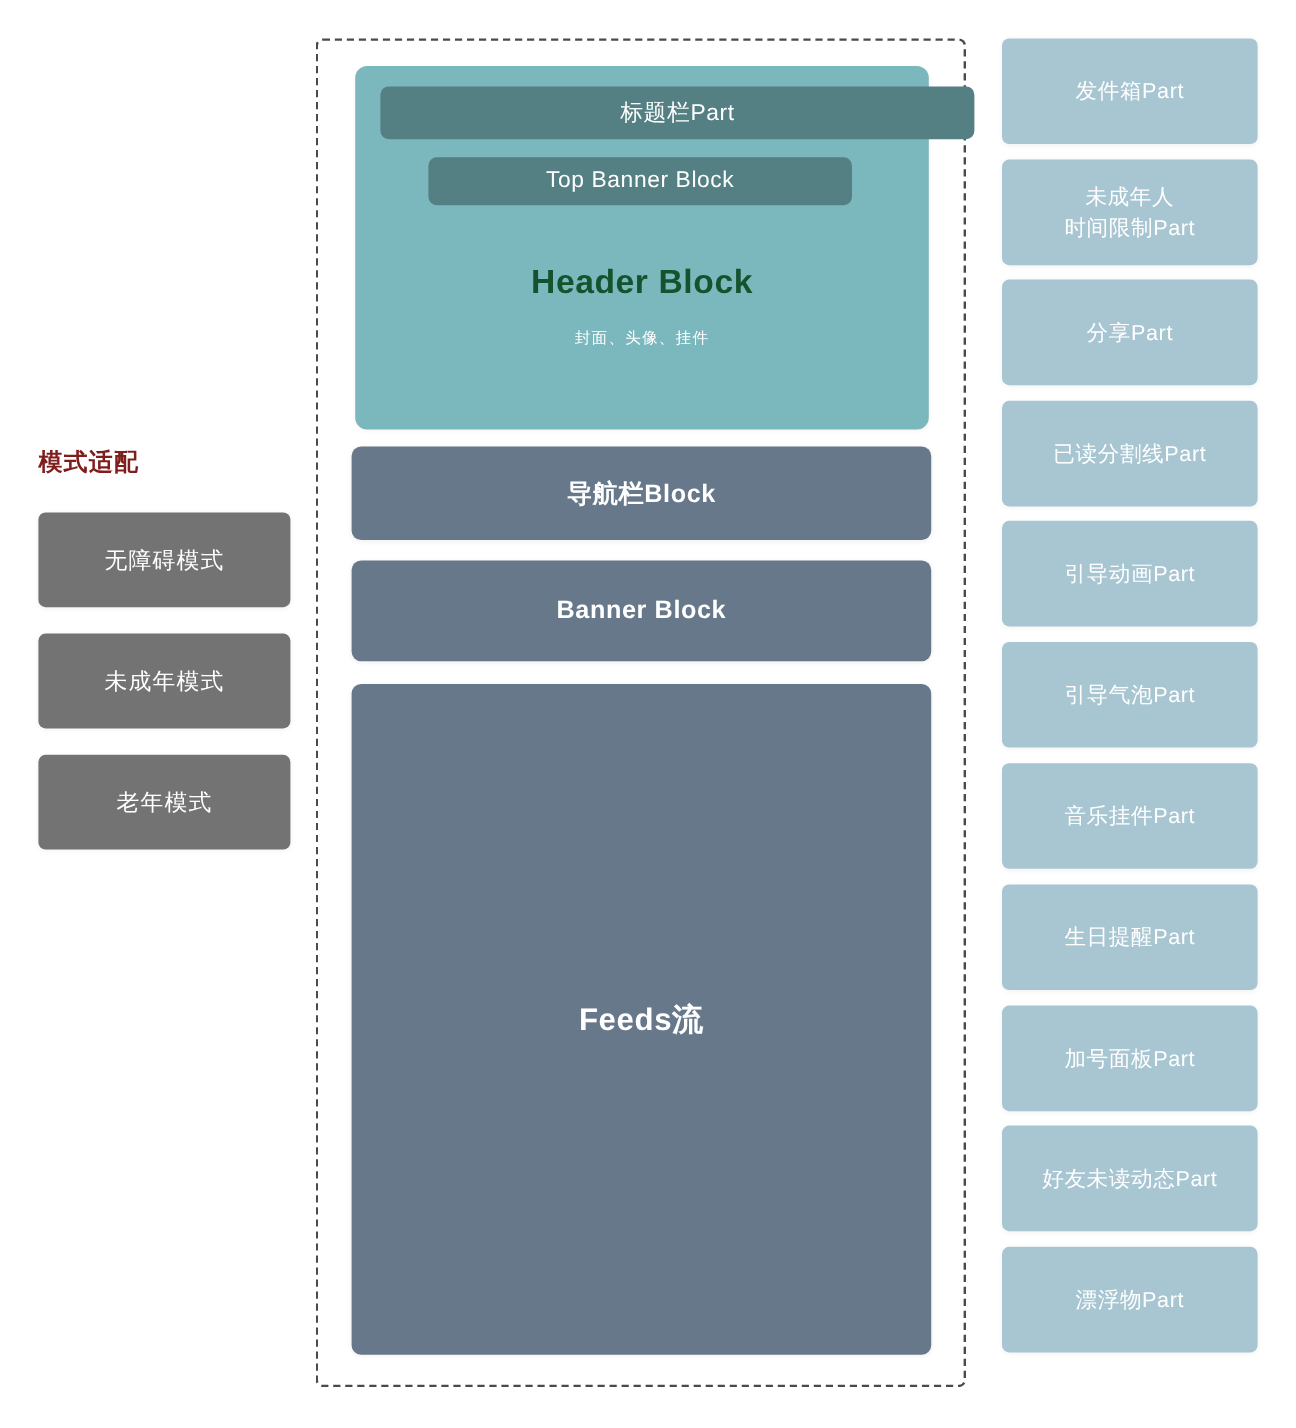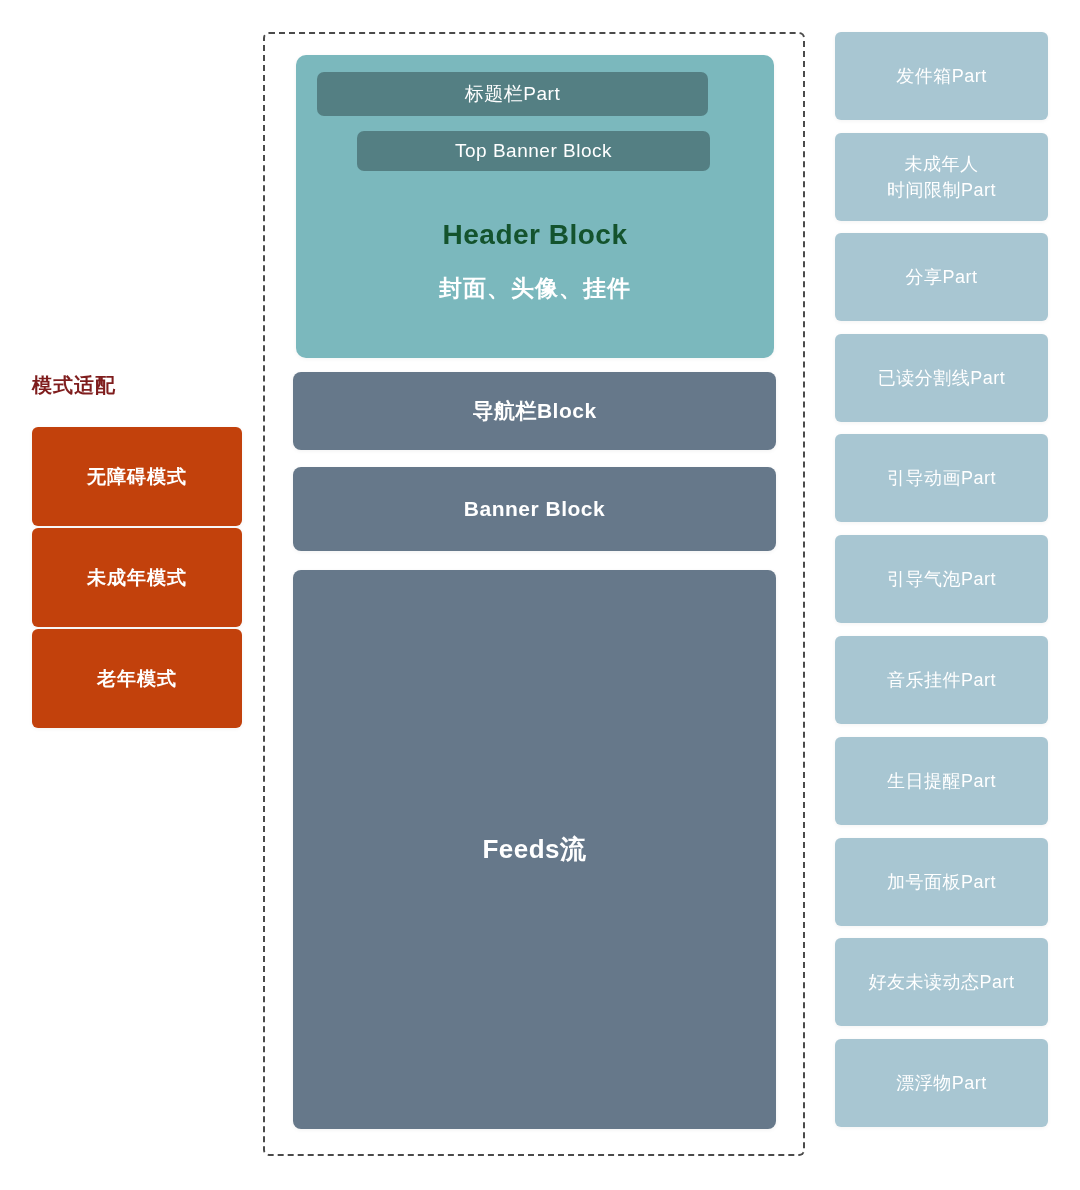--- a/index.html
+++ b/index.html
@@ -21,41 +21,41 @@
 
   
   .header-block {
     position: absolute; left: 296px; top: 55px;
     width: 478px; height: 303px;
     background: #7bb8bd; border-radius: 10px;
     box-shadow: 0 1px 4px rgba(0,0,0,0.05);
   }
   .titlebar-part {
     position: absolute; left: 21px; top: 17px;
-    width: 391px; height: 44px;
+    width: 495px; height: 44px;
     background: #547f83; border-radius: 7px;
     display: flex; align-items: center; justify-content: center;
     color: #fff; font-size: 19px; font-weight: 500; letter-spacing: 0.5px;
   }
   .topbanner-part {
     position: absolute; left: 61px; top: 76px;
     width: 353px; height: 40px;
     background: #547f83; border-radius: 7px;
     display: flex; align-items: center; justify-content: center;
     color: #fff; font-size: 19px; font-weight: 400; letter-spacing: 0.5px;
   }
   .header-title {
     position: absolute; left: 0; top: 164px; width: 100%;
     text-align: center; color: #14532d;
     font-size: 28px; font-weight: 700; letter-spacing: 0.5px;
   }
   .header-subtitle {
     position: absolute; left: 0; top: 218px; width: 100%;
     text-align: center; color: #fff;
-    font-size: 23px; font-weight: 700; letter-spacing: 1px;
+    font-size: 13px; font-weight: 400; letter-spacing: 1px;
   }
 
   
   .slate-block {
     position: absolute; left: 293px; width: 483px;
     background: #66788a; border-radius: 8px;
     display: flex; align-items: center; justify-content: center;
     color: #fff; box-shadow: 0 1px 4px rgba(0,0,0,0.06); text-align: center;
   }
   .nav-block    { top: 372px; height: 78px; font-size: 21px; font-weight: 700; letter-spacing: 0.5px; }
@@ -67,24 +67,24 @@
   .feeds-title    { font-size: 26px; font-weight: 700; letter-spacing: 0.5px; }
   .feeds-subtitle { font-size: 20px; font-weight: 600; letter-spacing: 1px; }
 
   
   .left-title {
     position: absolute; left: 32px; top: 372px; width: 210px;
     text-align: left; color: #7f1d1d;
     font-size: 20px; font-weight: 700; letter-spacing: 1px;
   }
   .mode-box {
-    position: absolute; left: 32px; width: 210px; height: 99px;
-    background: #c2410c; border-radius: 6px;
+    position: absolute; left: 32px; width: 210px; height: 79px;
+    background: #737373; border-radius: 6px;
     display: flex; align-items: center; justify-content: center;
-    color: #fff; font-size: 19px; font-weight: 700; letter-spacing: 1px;
+    color: #fff; font-size: 19px; font-weight: 400; letter-spacing: 1px;
     box-shadow: 0 1px 4px rgba(0,0,0,0.05);
   }
   .mode-0 { top: 427px; }
   .mode-1 { top: 528px; }
   .mode-2 { top: 629px; }
 
   
   .part-box {
     position: absolute; left: 835px; width: 213px; height: 88px;
     background: #a8c6d2; border-radius: 6px;

